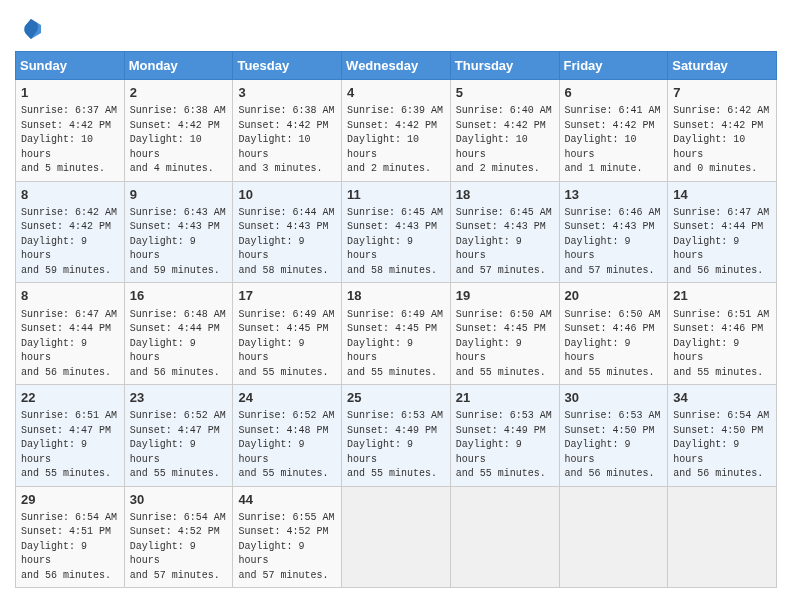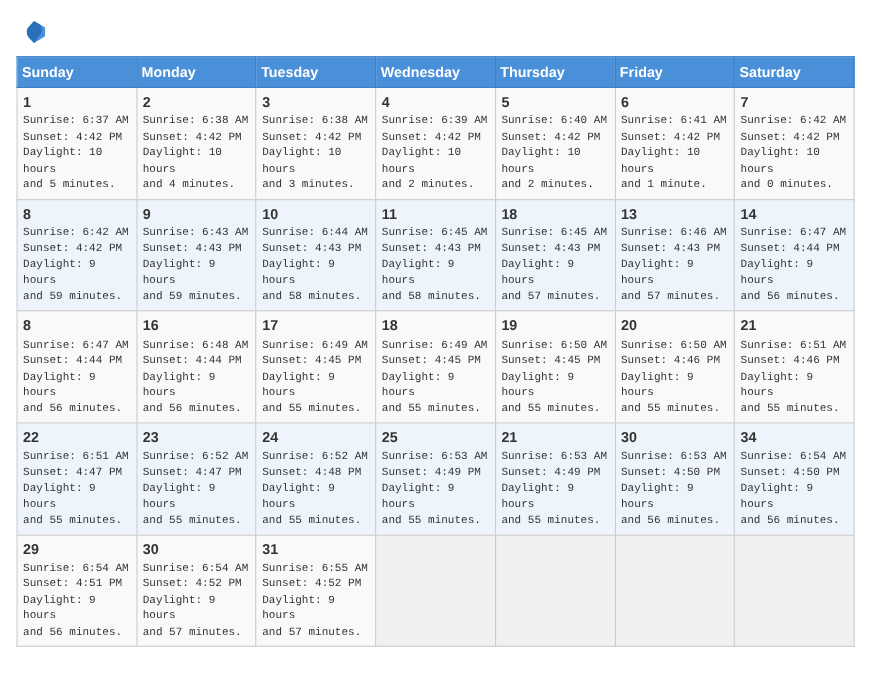--- a/index.html
+++ b/index.html
@@ -253,21 +253,21 @@
       <tr class="last-row">
         <td>
         <span class="day-number">29</span>
         <div class="cell-info">Sunrise: 6:54 AM<br>Sunset: 4:51 PM<br>Daylight: 9 hours<br>and 56 minutes.</div>
       </td>
         <td>
         <span class="day-number">30</span>
         <div class="cell-info">Sunrise: 6:54 AM<br>Sunset: 4:52 PM<br>Daylight: 9 hours<br>and 57 minutes.</div>
       </td>
         <td>
-        <span class="day-number">31</span>
+        <span class="day-number">44</span>
         <div class="cell-info">Sunrise: 6:55 AM<br>Sunset: 4:52 PM<br>Daylight: 9 hours<br>and 57 minutes.</div>
       </td>
         <td class="empty-cell"></td>
         <td class="empty-cell"></td>
         <td class="empty-cell"></td>
         <td class="empty-cell"></td>
       </tr>
     </tbody>
 </table>
 

